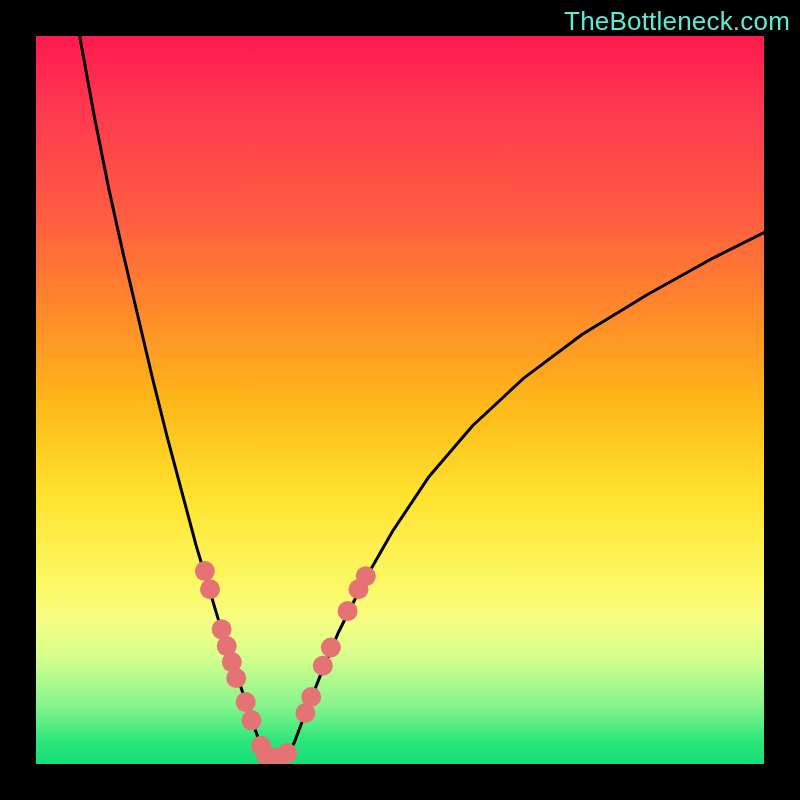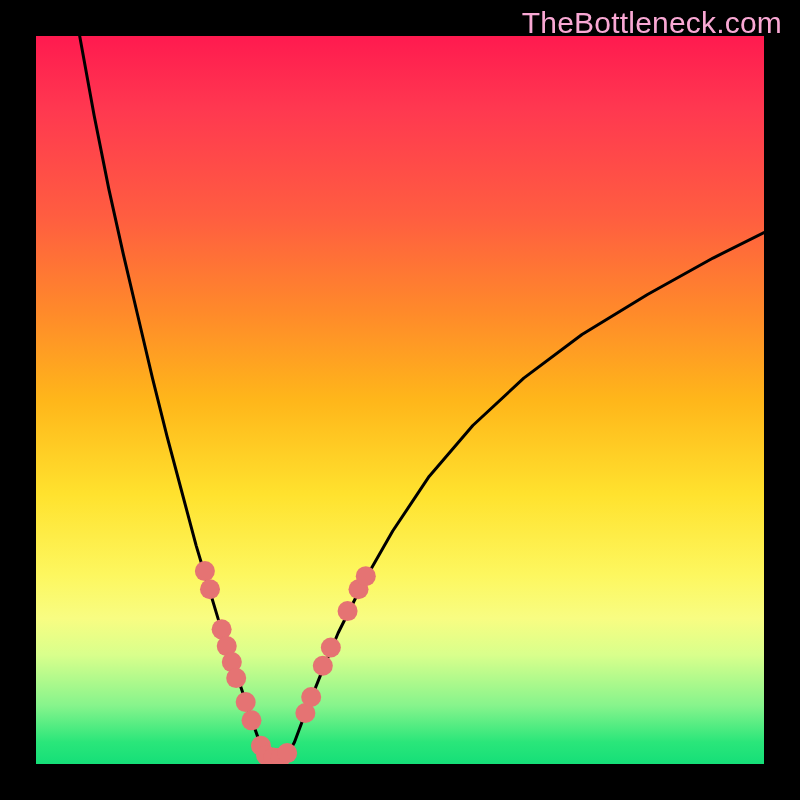--- a/index.html
+++ b/index.html
@@ -38,23 +38,23 @@
       #f8fd82 80%,
       #d9ff8c 85%,
       #86f48c 92%,
       #2ae67a 97%,
       #15df78 100%
     );
   }
   .watermark {
     position: absolute;
     top: 6px;
-    right: 18px;
-    color: #f9a8d4;
-    font-size: 30px;
+    right: 10px;
+    color: #5eead4;
+    font-size: 26px;
     font-weight: 400;
     letter-spacing: 0.2px;
     user-select: none;
   }
   svg.overlay {
     position: absolute;
     left: 0;
     top: 0;
     width: 728px;
     height: 728px;

